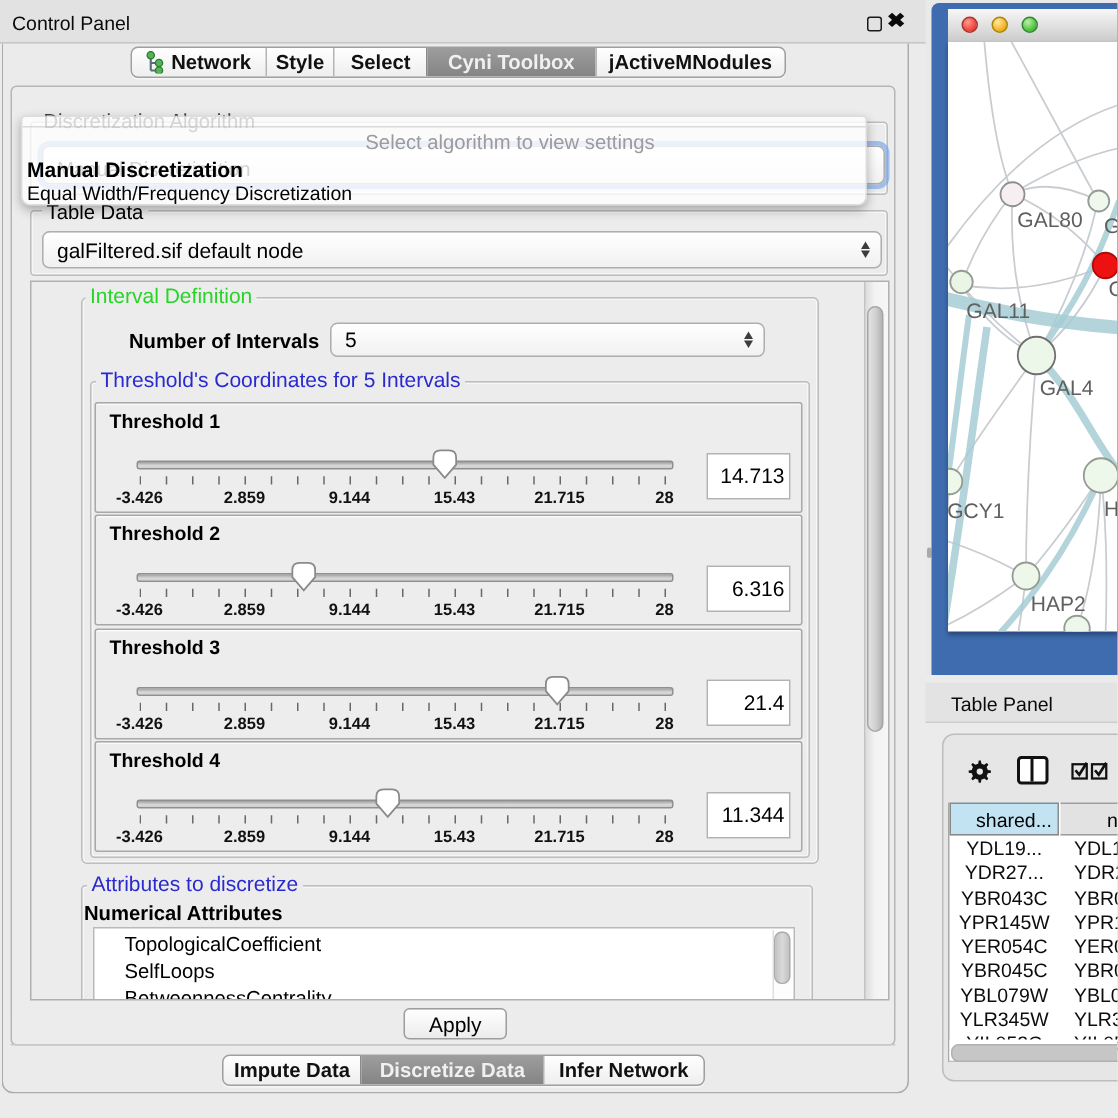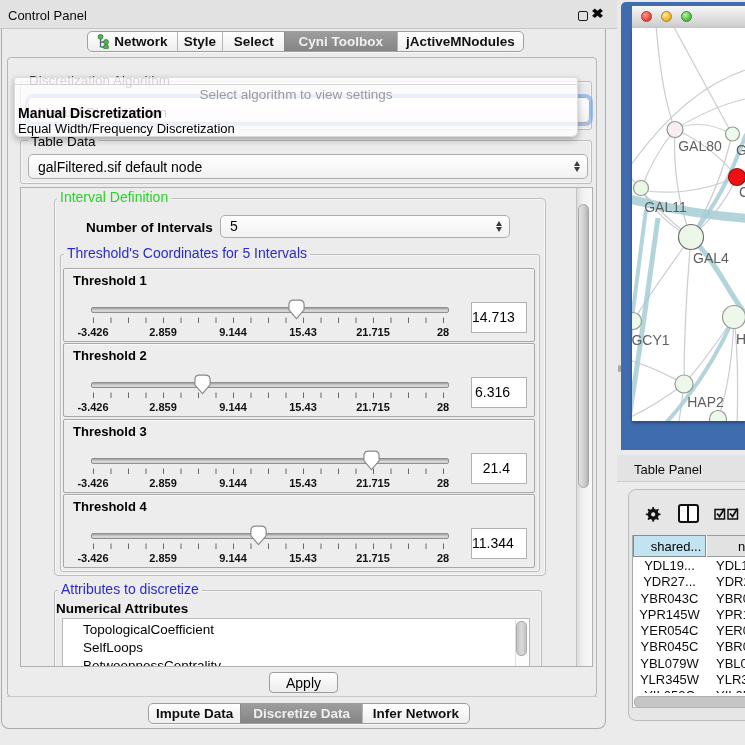--- a/index.html
+++ b/index.html
@@ -18,21 +18,21 @@
   .seg{display:flex;position:absolute;height:21px;border:1px solid #9f9f9f;border-radius:5px;background:linear-gradient(#ffffff,#eeeeee);box-sizing:border-box;overflow:hidden;box-shadow:0 1px 0 rgba(255,255,255,0.6);}
   .seg .s{display:flex;align-items:center;justify-content:center;font-size:13.5px;font-weight:bold;color:#111;border-left:1px solid #b5b5b5;box-sizing:border-box;white-space:nowrap;}
   .seg .s:first-child{border-left:none;}
   .seg .sel{background:linear-gradient(#9d9d9d,#848484);color:#f0f0f0;border-left-color:#8a8a8a;}
   .tbox{position:absolute;left:63px;width:470px;height:72px;background:#ededed;border:1px solid #a8a8a8;border-radius:2px;box-shadow:inset 0 1px 0 #fafafa;}
   .tbox .tlabel{position:absolute;left:9px;top:4px;font-size:13px;font-weight:bold;color:#000;}
   .track{position:absolute;left:27px;top:38px;width:356px;height:4px;background:linear-gradient(#9e9e9e,#d8d8d8 60%,#cfcfcf);border:1px solid #8f8f8f;border-radius:2px;}
   .ticks{position:absolute;left:29px;top:48px;}
   .tlabels{position:absolute;left:0;top:57px;width:470px;height:12px;font-size:11px;font-weight:bold;color:#111;}
   .tlabels span{position:absolute;transform:translateX(-50%);}
-  .vfield{position:absolute;left:407px;top:33px;width:56px;height:31px;background:#fff;border:1px solid #b2b2b2;font-size:14px;color:#000;text-align:right;line-height:29px;padding-right:16px;box-sizing:border-box;}
+  .vfield{position:absolute;left:407px;top:33px;width:56px;height:31px;background:#fff;border:1px solid #b2b2b2;font-size:14px;color:#000;text-align:right;line-height:29px;padding-right:3px;box-sizing:border-box;}
   .thumb{position:absolute;top:30px;width:17px;height:21px;}
 </style>
 </head>
 <body>
 <div id="page">
 
   <div class="abs" style="left:0;top:0;width:617px;height:745px;background:#ebebeb;"></div>
 
   <div class="abs" style="left:1px;top:0;width:603px;height:728px;border:1px solid #ababab;border-top:none;border-radius:0 0 8px 8px;background:#ebebeb;"></div>
 
@@ -71,21 +71,21 @@
   <div class="grouplabel" style="left:28px;top:135px;color:#000;font-size:13.5px;">Table Data</div>
   <div class="combo" style="left:28px;top:154px;width:558px;height:23px;">
     <div class="ctext" style="top:4px;">galFiltered.sif default node</div>
     <div class="arrows">
         <i class="up"></i>
         <i class="dn"></i>
       </div>
   </div>
 
   <div class="abs" style="left:14px;top:77px;width:564px;height:60px;background:rgba(255,255,255,0.78);border:1px solid rgba(185,185,185,0.45);border-radius:3px 3px 6px 6px;box-shadow:0 3px 7px rgba(0,0,0,0.30);box-sizing:border-box;">
-    <div style="position:absolute;left:0;top:9px;width:100%;text-align:center;font-size:13.5px;color:#9b9b9b;">Select algorithm to view settings</div>
+    <div style="position:absolute;left:0;top:9px;width:100%;text-align:center;font-size:13.5px;color:#9b9b9b;padding-left:44px;">Select algorithm to view settings</div>
       <div style="position:absolute;left:0;top:6px;width:100%;height:1px;background:rgba(190,190,190,0.55);"></div>
     <div style="position:absolute;left:3px;top:27px;font-size:14px;font-weight:bold;color:#000;">Manual Discretization</div>
     <div style="position:absolute;left:3px;top:43px;font-size:13px;color:#000;">Equal Width/Frequency Discretization</div>
   </div>
 
   <div class="abs" style="left:20px;top:187px;width:573px;height:480px;border:1px solid #b0b0b0;background:#ececec;box-sizing:border-box;"></div>
 
   <div class="abs" style="left:576px;top:188px;width:16px;height:478px;background:linear-gradient(90deg,#dcdcdc,#f2f2f2 40%,#f7f7f7);border-left:1px solid #c2c2c2;box-sizing:border-box;"></div>
   <div class="abs" style="left:578px;top:204px;width:11px;height:284px;background:linear-gradient(90deg,#e3e3e3,#cfcfcf 55%,#b3b3b3);border:1px solid #a5a5a5;border-radius:6px;box-sizing:border-box;"></div>
 

